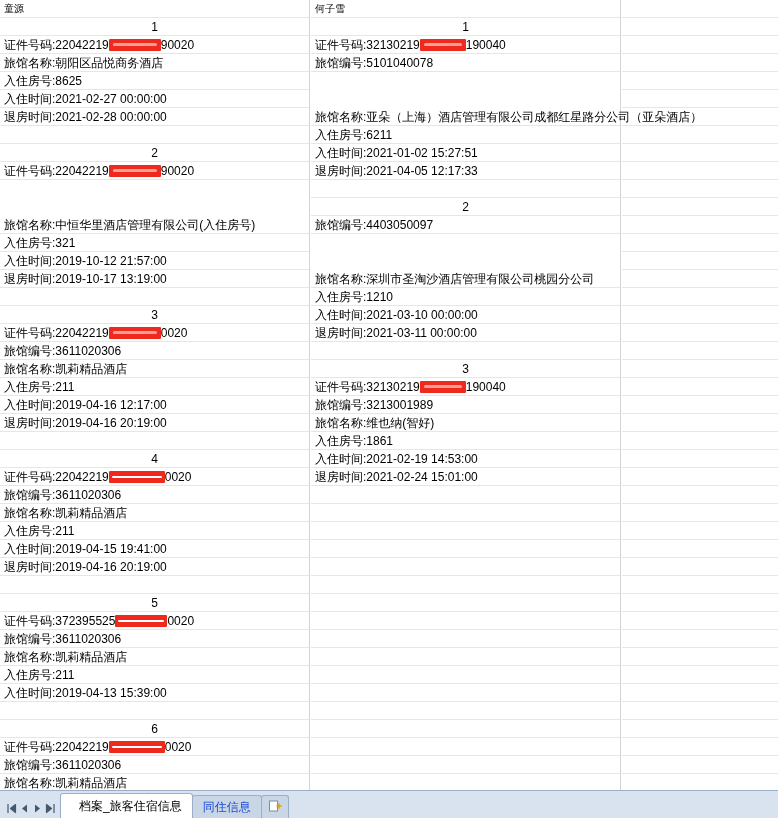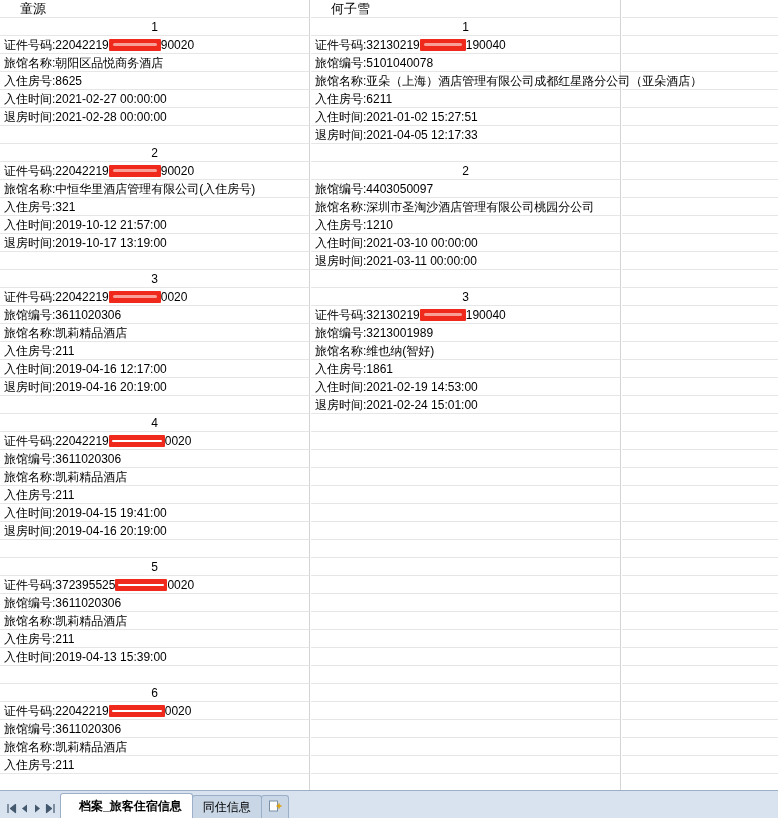--- a/index.html
+++ b/index.html
@@ -32,22 +32,22 @@
     border-right: 1px solid #d4d4d4;
     box-sizing: border-box;
   }
   .col-a { left: 0; }
   .col-b { left: 311px; }
   .col-c { left: 622px; width: 156px; border-right: none; }
 
   .colhead {
     height: 18px;
     line-height: 18px;
-    padding-left: 20px;
-    font-size: 13px;
+    padding-left: 4px;
+    font-size: 10px;
     white-space: nowrap;
     overflow: hidden;
     border-bottom: 1px solid #e6e6e6;
     box-sizing: border-box;
   }
   .row {
     height: 18px;
     line-height: 18px;
     padding-left: 4px;
     white-space: nowrap;
@@ -59,20 +59,21 @@
   .row.idx {
     text-align: center;
     padding-left: 0;
     font-weight: normal;
   }
   .row.blank { }
   .wide {
     position: relative;
     z-index: 3;
     overflow: visible;
+    margin-top: 36px;
   }
   .redact {
     display: inline-block;
     background: #ef2a1c;
     color: #ef2a1c;
     vertical-align: middle;
     height: 12px;
     line-height: 12px;
     border-radius: 1px;
     margin: 0 0px;
@@ -138,26 +139,26 @@
     height: 22px;
     line-height: 22px;
     padding: 0 10px;
     font-size: 12px;
     background: #c8d6e6;
     border: 1px solid #9bb0c8;
     border-bottom: none;
     margin-right: -1px;
     border-radius: 3px 3px 0 0;
     white-space: nowrap;
-    color: #000000;
+    color: #1d4ed8;
   }
   .tab.active {
     background: #ffffff;
     color: #000000;
-    font-weight: bold;
+    font-weight: normal;
     height: 24px;
     line-height: 24px;
     padding-left: 18px;
   }
   .tab.addtab {
     padding: 0 6px;
     background: #c8d6e6;
   }
   .tab.addtab .plusicon {
     display: inline-block;

